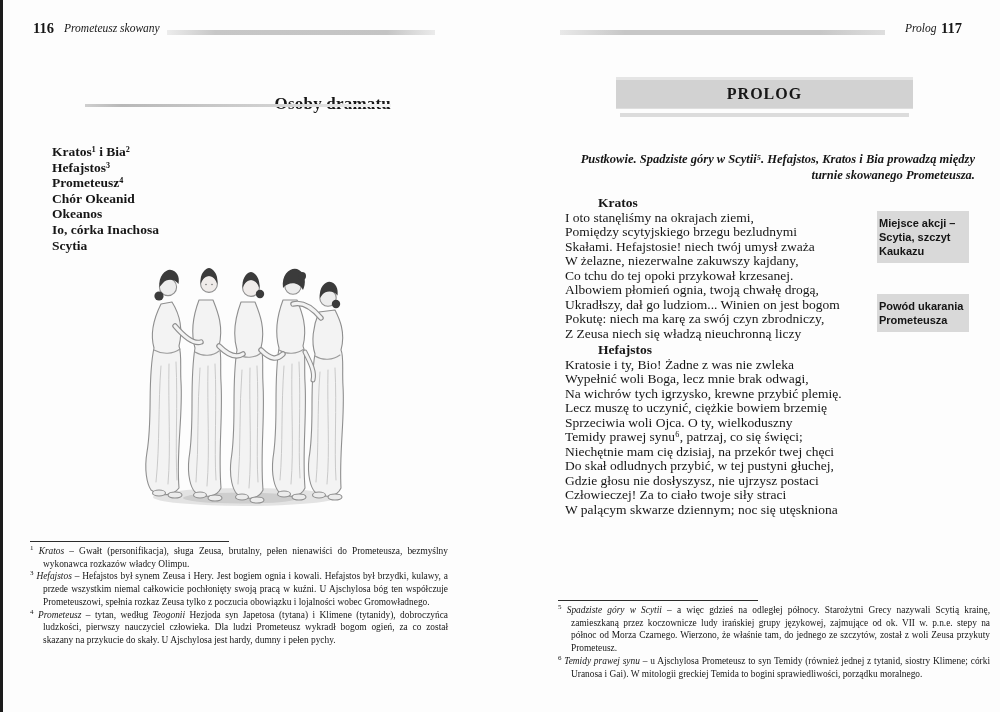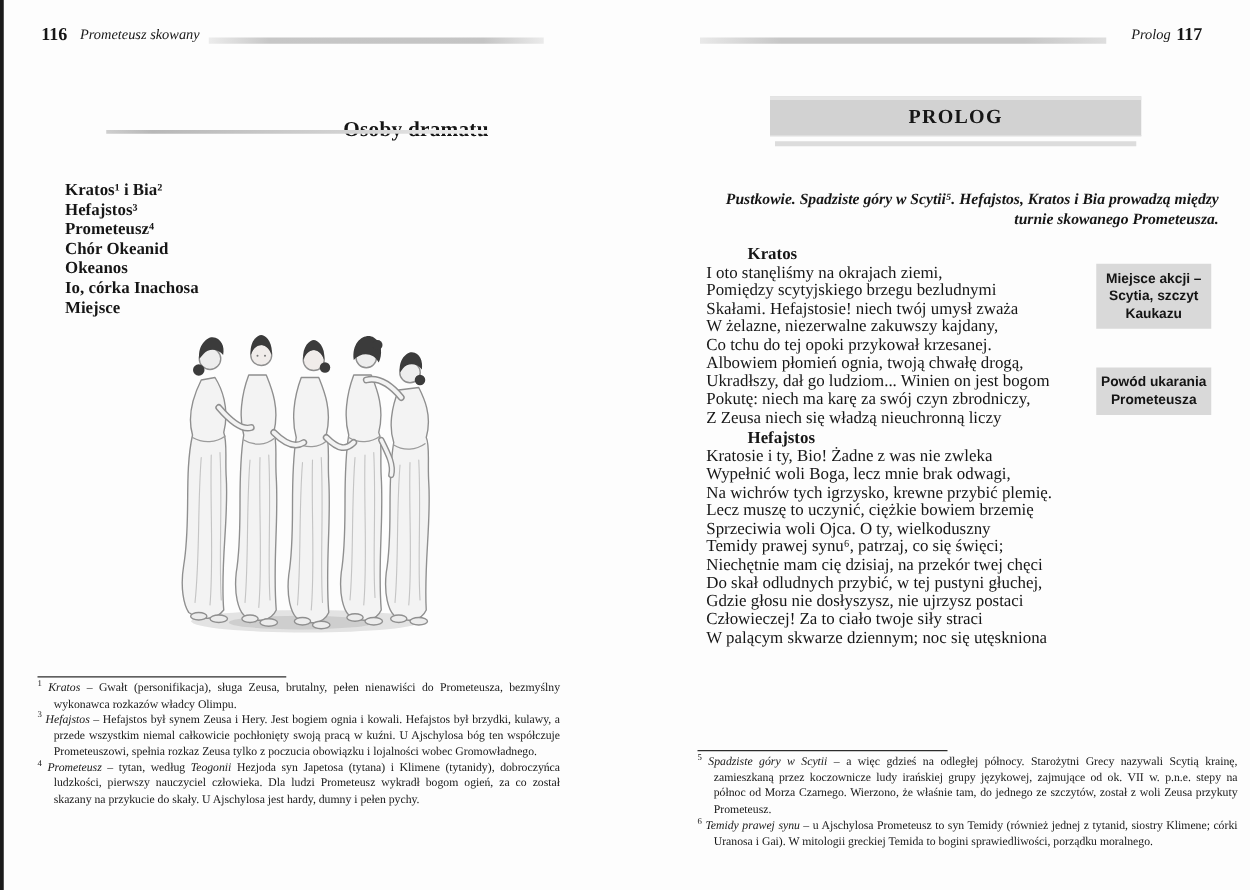--- a/index.html
+++ b/index.html
@@ -40,21 +40,21 @@
     text-align:center;font-weight:bold;font-size:16px;letter-spacing:1px;line-height:28px}
   .prolog-strip{left:620px;top:113px;width:289px;height:4px;background:#dcdcdc}
   .stage{left:560px;top:152px;width:415px;text-align:right;
     font-style:italic;font-weight:bold;font-size:12.5px;line-height:15.5px}
   .speeches{left:565px;top:196px;width:312px;font-size:13.5px;line-height:14.5px}
   .speech + .speech{margin-top:2px}
   .speaker{font-weight:bold;margin-left:33px}
   .vline{white-space:nowrap}
   .note{left:877px;width:92px;background:#d9d9d9;color:#141414;
     font-family:"Liberation Sans","DejaVu Sans",sans-serif;
-    font-weight:bold;font-size:11px;line-height:14px;text-align:center;padding:5px 2px}
+    font-weight:bold;font-size:11px;line-height:14px;text-align:left;padding:5px 2px}
   .note-1{top:211px}
   .note-2{top:294px}
   .hdr-r-running{left:905px;top:22px}
   .hdr-r-num{left:941px;top:20px}
 </style>
 </head>
 <body>
 
 <div class="abs edge"></div>
 
@@ -65,21 +65,21 @@
 <div class="abs sec-title-l">Osoby dramatu</div>
 <div class="abs sec-underline"></div>
 
 <div class="abs cast">
     <div>Kratos¹ i Bia²</div>
     <div>Hefajstos³</div>
     <div>Prometeusz⁴</div>
     <div>Chór Okeanid</div>
     <div>Okeanos</div>
     <div>Io, córka Inachosa</div>
-    <div>Miejsce</div>
+    <div>Scytia</div>
   </div>
 
 <svg class="abs illo" viewBox="0 0 245 258">
   <ellipse cx="122" cy="243" rx="92" ry="9" fill="#c3c3c3" opacity="0.45"></ellipse>
   <ellipse cx="118" cy="244" rx="58" ry="5.5" fill="#a5a5a5" opacity="0.35"></ellipse>
   <g stroke="#8f8f8f" stroke-width="1.1" fill="#f3f3f3" stroke-linejoin="round" stroke-linecap="round">
 
     <path d="M196,58 C190,72 188,88 192,100 C186,134 192,170 186,204 C184,222 188,234 192,238 C202,245 214,243 218,234 C216,198 222,164 220,132 C219,116 221,102 218,96 C223,78 216,64 212,56 Z"></path>
     <circle cx="205" cy="44" r="8.2" fill="#ededed"></circle>
     <path d="M197,44 C195.5,33 203,27.5 206.5,27.8 C213,28.4 215.5,35 214.5,41.5 C211,36.5 203,36 199.5,40.5 Z" fill="#3b3b3b" stroke="none"></path>

